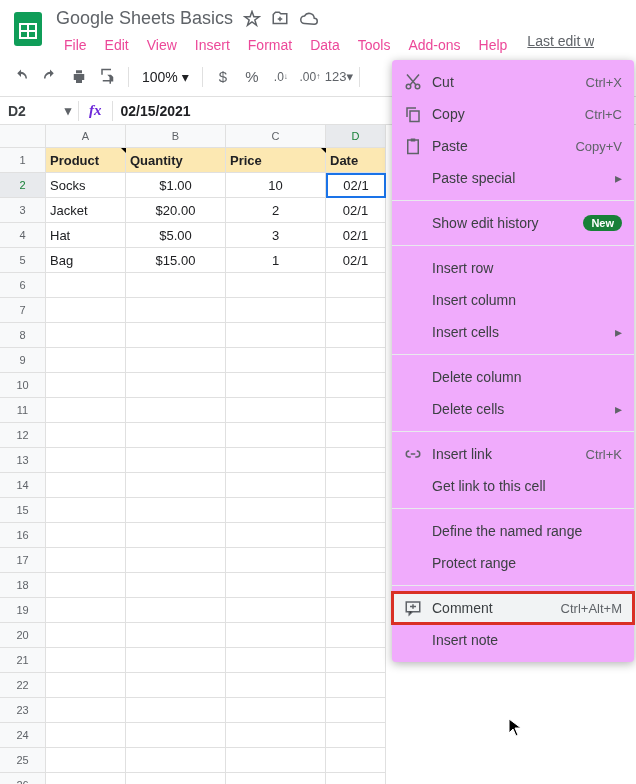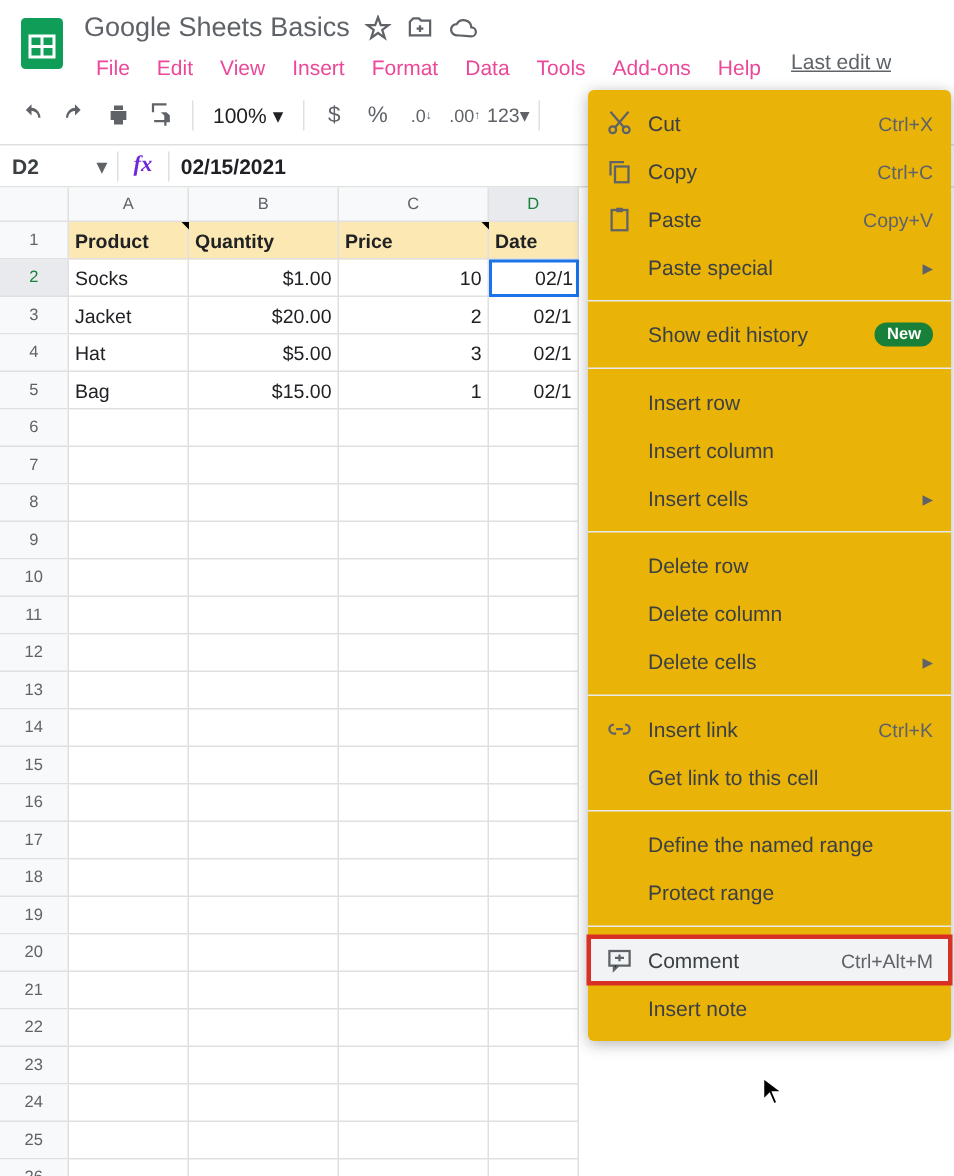--- a/index.html
+++ b/index.html
@@ -34,25 +34,25 @@
   .col-headers { position: absolute; top:0; left:46px; display: flex; height: 23px; }
   .col-h { background: #f8f9fa; border-right: 1px solid #e0e0e0; border-bottom: 1px solid #e0e0e0; text-align: center; line-height: 23px; font-size: 11px; color: #5f6368; }
   .col-h.sel { background: #e8eaed; color:#188038;}
   .row-headers { position: absolute; top:23px; left:0; width:46px; }
   .row-h { height: 25px; background: #f8f9fa; border-right: 1px solid #e0e0e0; border-bottom: 1px solid #e0e0e0; text-align: center; line-height: 25px; font-size: 11px; color: #5f6368; }
   .row-h.sel { background:#e8eaed; color:#188038;}
   .cells { position: absolute; top:23px; left:46px; }
   .row { display: flex; height: 25px; }
   .cell { border-right: 1px solid #e0e0e0; border-bottom: 1px solid #e0e0e0; padding: 0 4px; line-height: 25px; font-size: 13px; overflow: hidden; white-space: nowrap; }
   .cell.hdr { background: #fce8b2; font-weight: bold; }
-  .cell.r { text-align: right; }
+  .cell.r { text-align: center; }
   .cell.sel { border: 2px solid #1a73e8; line-height: 21px; padding:0 2px;}
   .tri { position: absolute; width:0; height:0; border-left:5px solid transparent; border-top:5px solid black; }
   
-  .context-menu { position: absolute; top: 60px; left: 392px; width: 242px; background: #eab308; box-shadow: 0 2px 10px rgba(0,0,0,0.3); border-radius: 4px; padding: 6px 0; font-size: 14px; z-index: 100; }
+  .context-menu { position: absolute; top: 60px; left: 392px; width: 242px; background: #f0abfc; box-shadow: 0 2px 10px rgba(0,0,0,0.3); border-radius: 4px; padding: 6px 0; font-size: 14px; z-index: 100; }
   .cm-item { display: flex; align-items: center; height: 32px; padding: 0 12px; cursor: pointer; position:relative;}
   .cm-item.highlight { outline: 3px solid #d93025; outline-offset: -2px; background:#f1f3f4;}
   .cm-icon { width: 28px; display: flex; justify-content: flex-start; color: #5f6368; }
   .cm-label { flex: 1; color: #3c4043; }
   .cm-shortcut { color: #5f6368; font-size: 13px; }
   .cm-arrow { color: #5f6368; }
   .cm-sep { height: 1px; background: #e8eaed; margin: 6px 0; }
   .new-badge { background: #188038; color: #fff; font-size: 11px; padding: 2px 8px; border-radius: 10px; font-weight:bold;}
   .cursor-arrow { position:absolute; top:718px; left:508px; z-index:200; pointer-events:none;}
   
@@ -400,24 +400,20 @@
       <div class="cm-label">Insert column</div>
     </div>
     <div class="cm-item">
       <div class="cm-icon"></div>
       <div class="cm-label">Insert cells</div>
       <div class="cm-arrow">▸</div>
     </div>
     <div class="cm-sep"></div>
     <div class="cm-item">
       <div class="cm-icon"></div>
-      <div class="cm-label">Delete row</div>
-    </div>
-    <div class="cm-item">
-      <div class="cm-icon"></div>
       <div class="cm-label">Delete column</div>
     </div>
     <div class="cm-item">
       <div class="cm-icon"></div>
       <div class="cm-label">Delete cells</div>
       <div class="cm-arrow">▸</div>
     </div>
     <div class="cm-sep"></div>
     <div class="cm-item">
       <div class="cm-icon">

